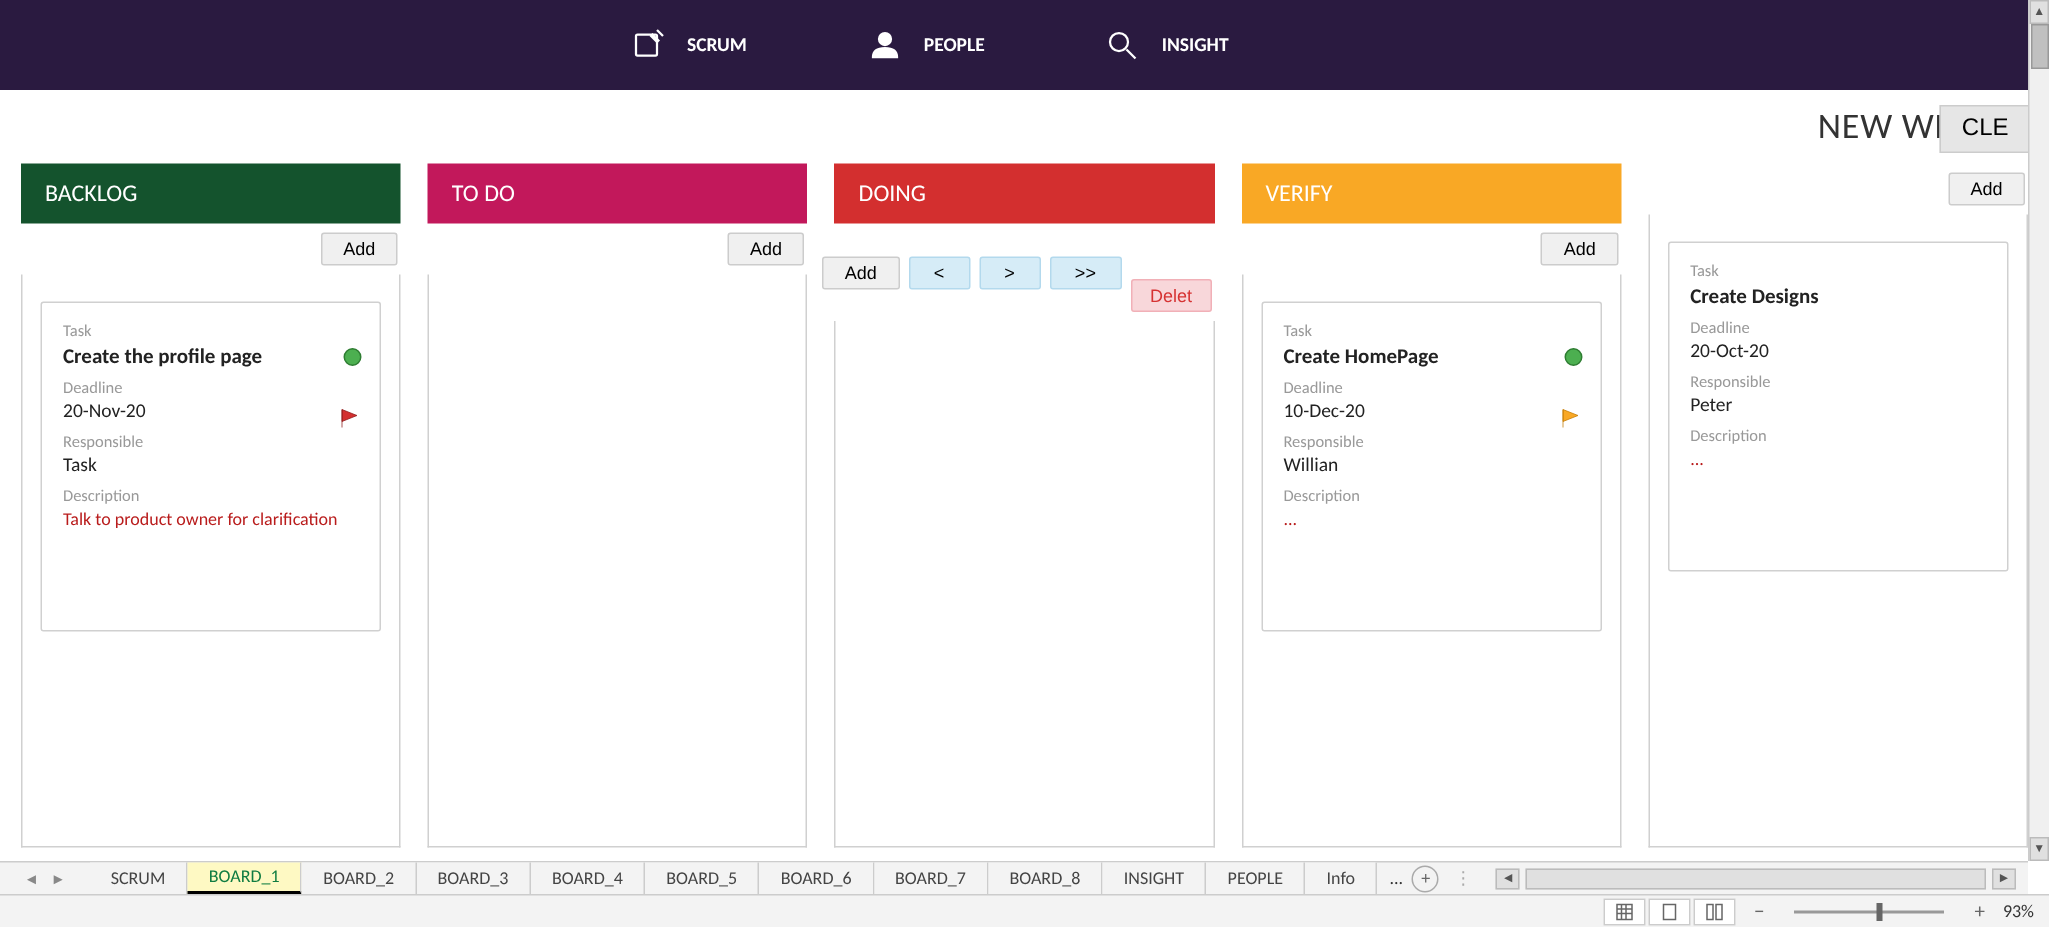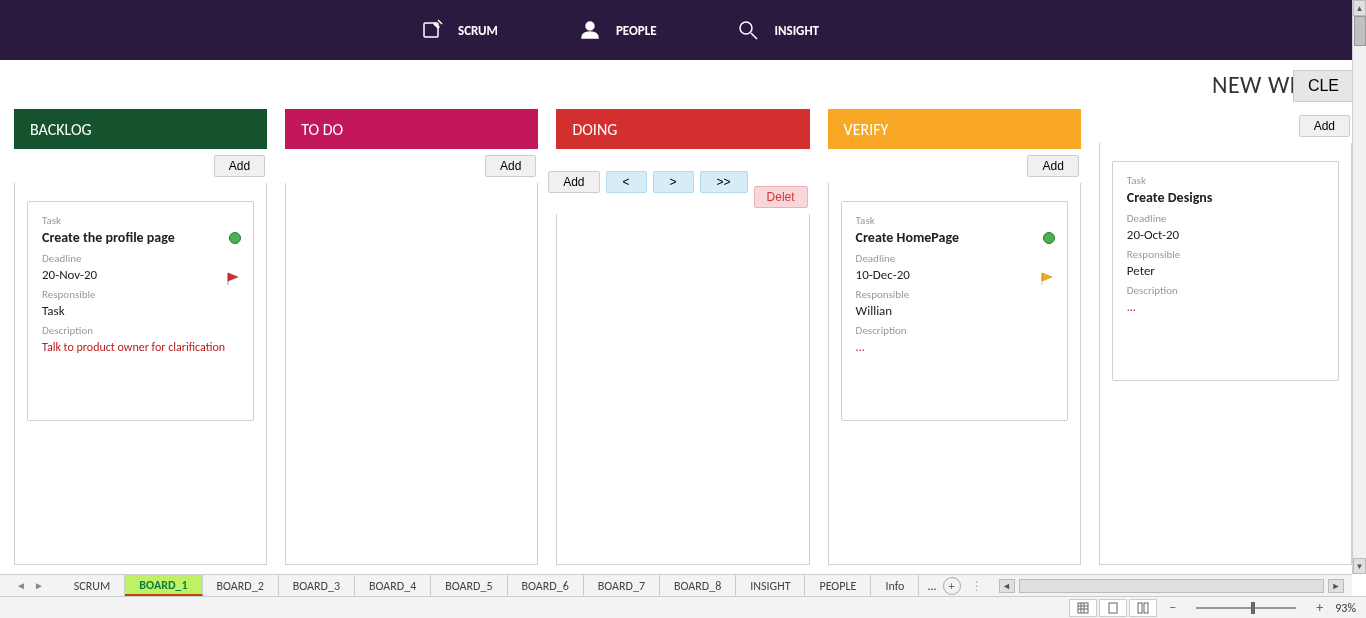--- a/index.html
+++ b/index.html
@@ -42,21 +42,21 @@
 .dot-green { width: 12px; height: 12px; background: #4caf50; border: 1px solid #2e7d32; border-radius: 50%; position: absolute; right: 12px; top: 30px; }
 .flag { position: absolute; right: 12px; top: 70px; width: 14px; height: 14px; }
 .flag svg { width: 14px; height: 14px; }
 
 
 .sheet-bar { position: absolute; bottom: 22px; left: 0; right: 14px; height: 22px; display: flex; align-items: center; background: #f3f3f3; border-top: 1px solid #ccc; font-size: 12px; }
 .sheet-nav { display: flex; gap: 8px; padding: 0 16px; align-items: center; color: #888; }
 .sheet-nav span { cursor: pointer; font-size: 10px; }
 .sheet-tabs { display: flex; align-items: stretch; height: 100%; }
 .sheet-tab { padding: 0 14px; border-right: 1px solid #ccc; display: flex; align-items: center; cursor: pointer; background: #f3f3f3; color: #444; }
-.sheet-tab.active { background: #bef264; color: #107c41; font-weight: bold; border-bottom: 2px solid #c2410c; }
+.sheet-tab.active { background: #fef9c3; color: #107c41; font-weight: normal; border-bottom: 2px solid #000000; }
 .sheet-more { padding: 0 8px; display: flex; align-items: center; gap: 6px; }
 .sheet-add { width: 18px; height: 18px; border: 1px solid #aaa; border-radius: 50%; display: flex; align-items: center; justify-content: center; font-size: 12px; color: #666; cursor: pointer; }
 .sheet-scroll { flex: 1; display: flex; align-items: center; padding: 0 8px; gap: 4px; }
 .sheet-scroll .sbar { flex: 1; height: 14px; background: #e0e0e0; border: 1px solid #bbb; position: relative; }
 .sheet-scroll .sarrow { width: 16px; height: 14px; background: #e0e0e0; border: 1px solid #bbb; display: flex; align-items: center; justify-content: center; font-size: 9px; color: #555; cursor: pointer; }
 
 
 .status-bar { position: absolute; bottom: 0; left: 0; right: 0; height: 22px; background: #f3f3f3; border-top: 1px solid #ccc; display: flex; align-items: center; justify-content: flex-end; padding: 0 10px; gap: 8px; font-size: 12px; }
 .view-btns { display: flex; gap: 2px; }
 .view-btn { width: 28px; height: 18px; border: 1px solid #ccc; background: #fff; display: flex; align-items: center; justify-content: center; cursor: pointer; }

